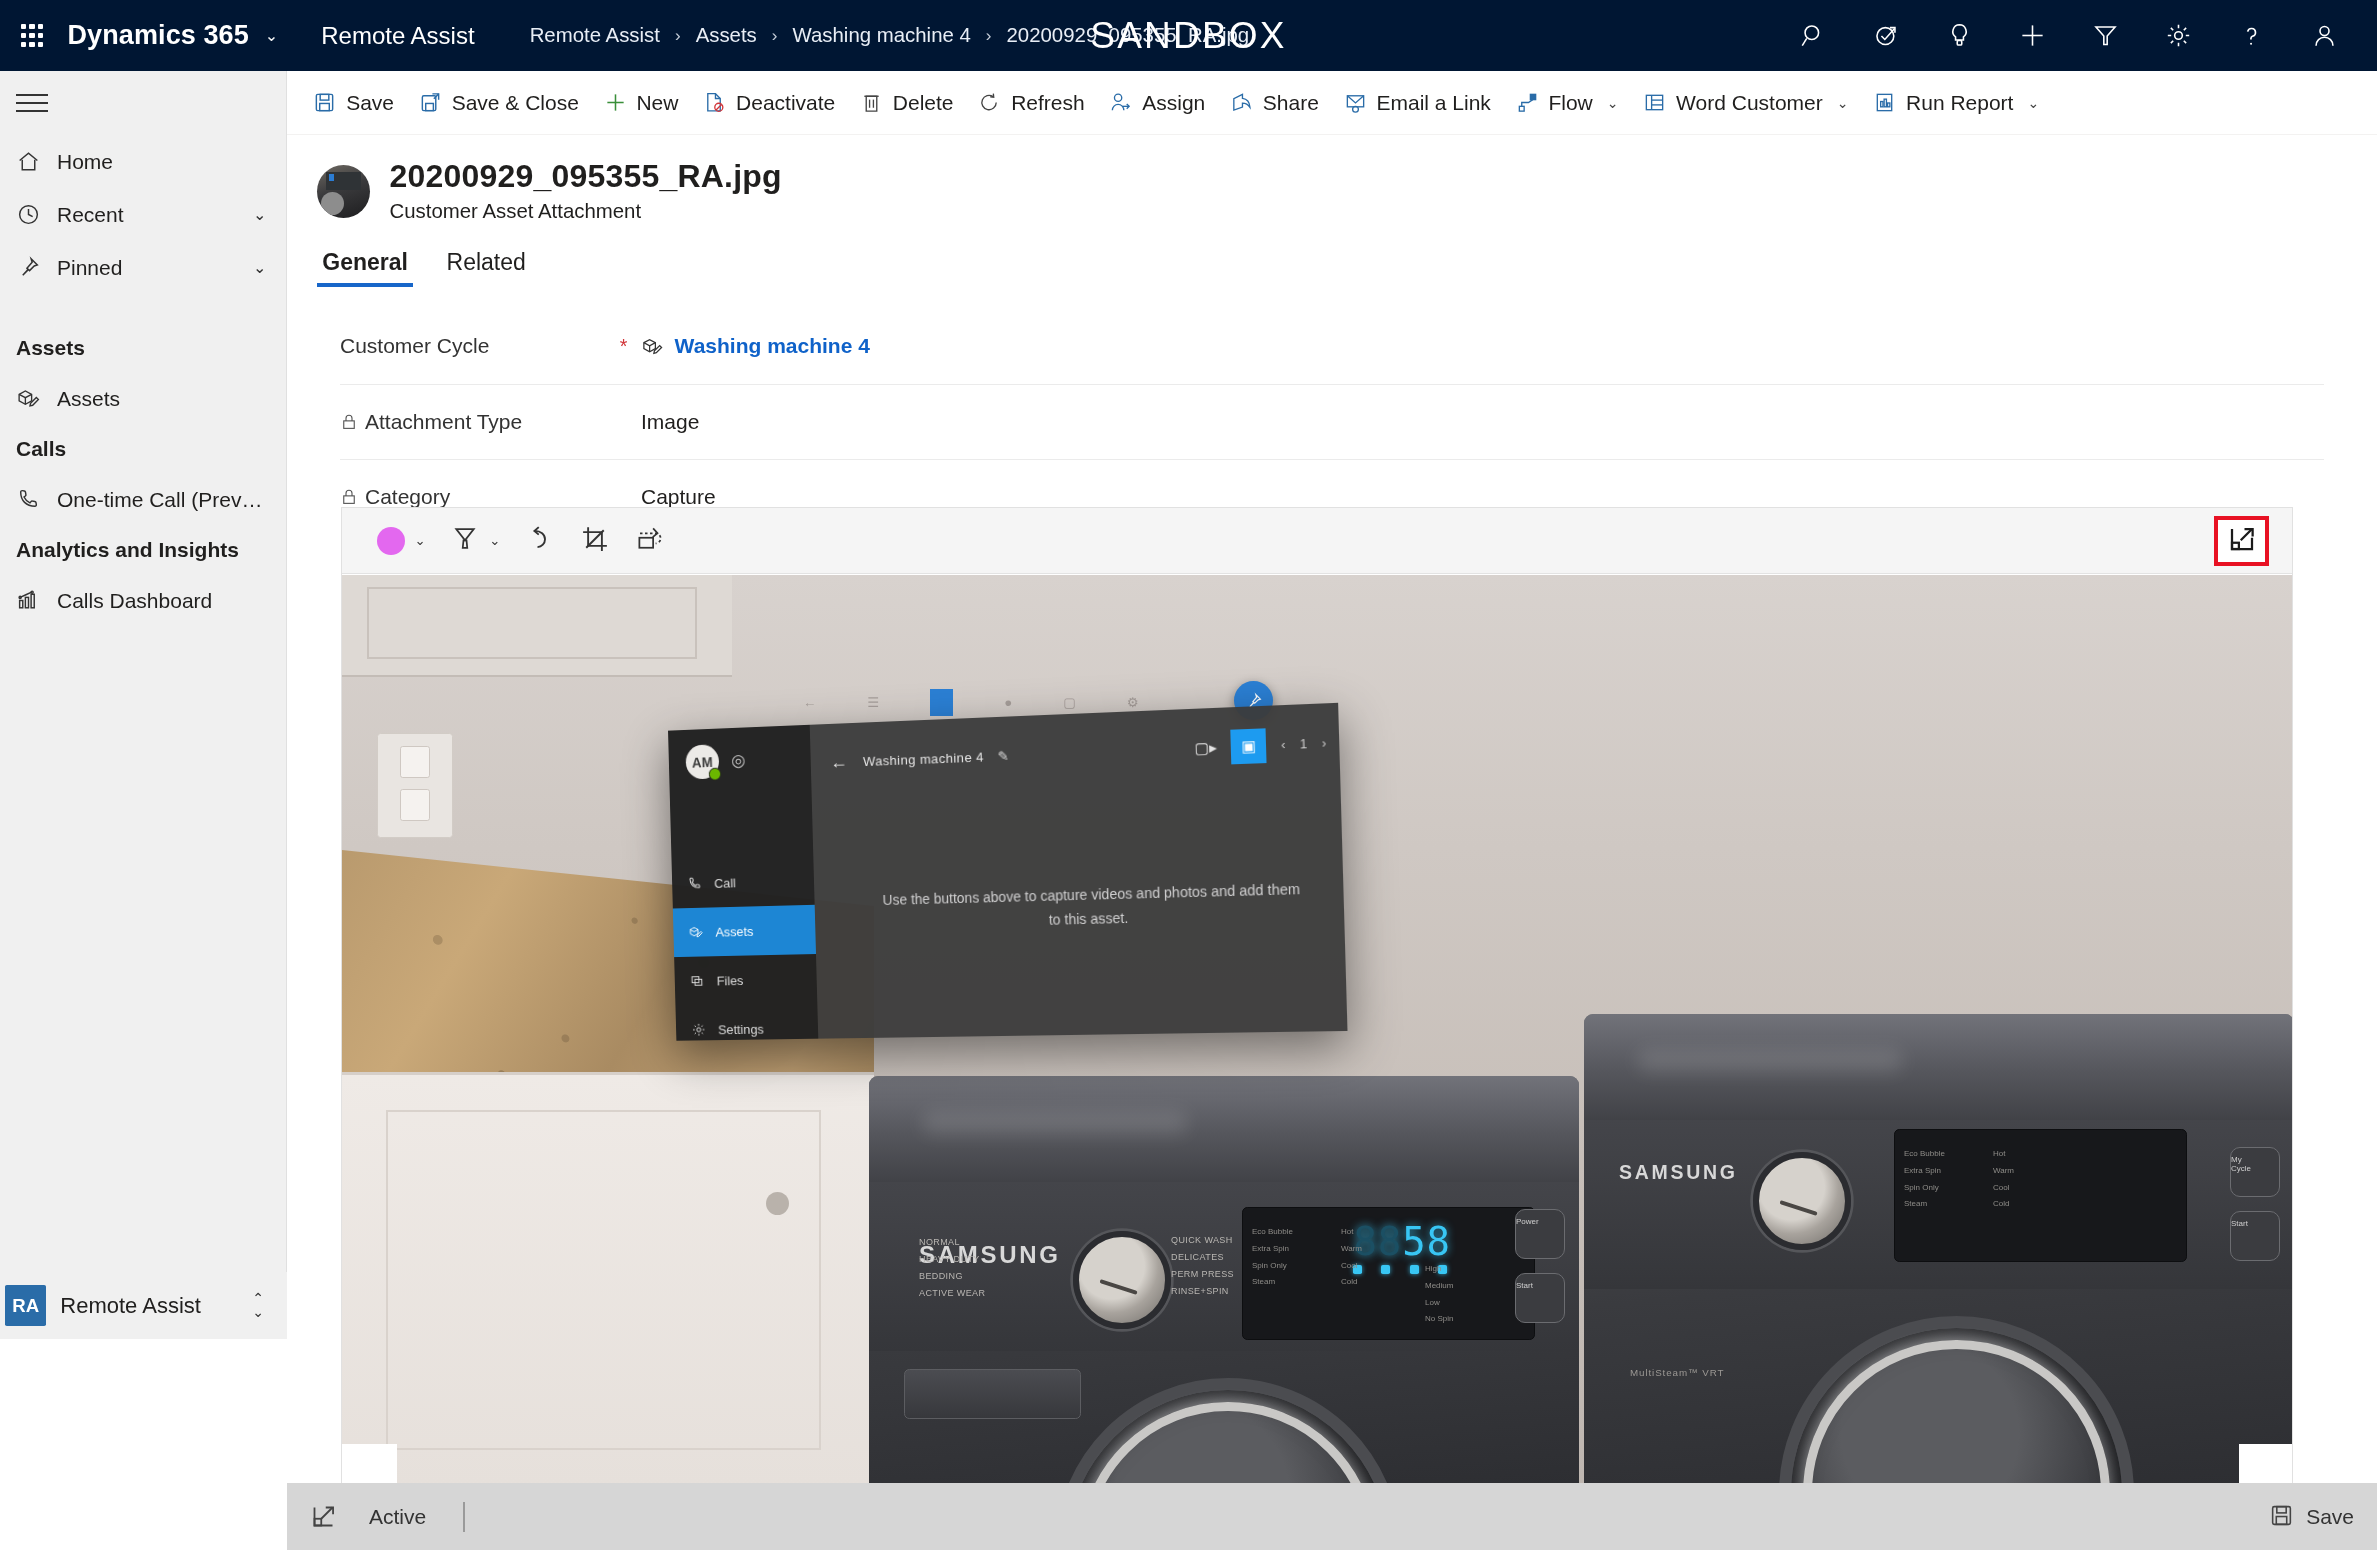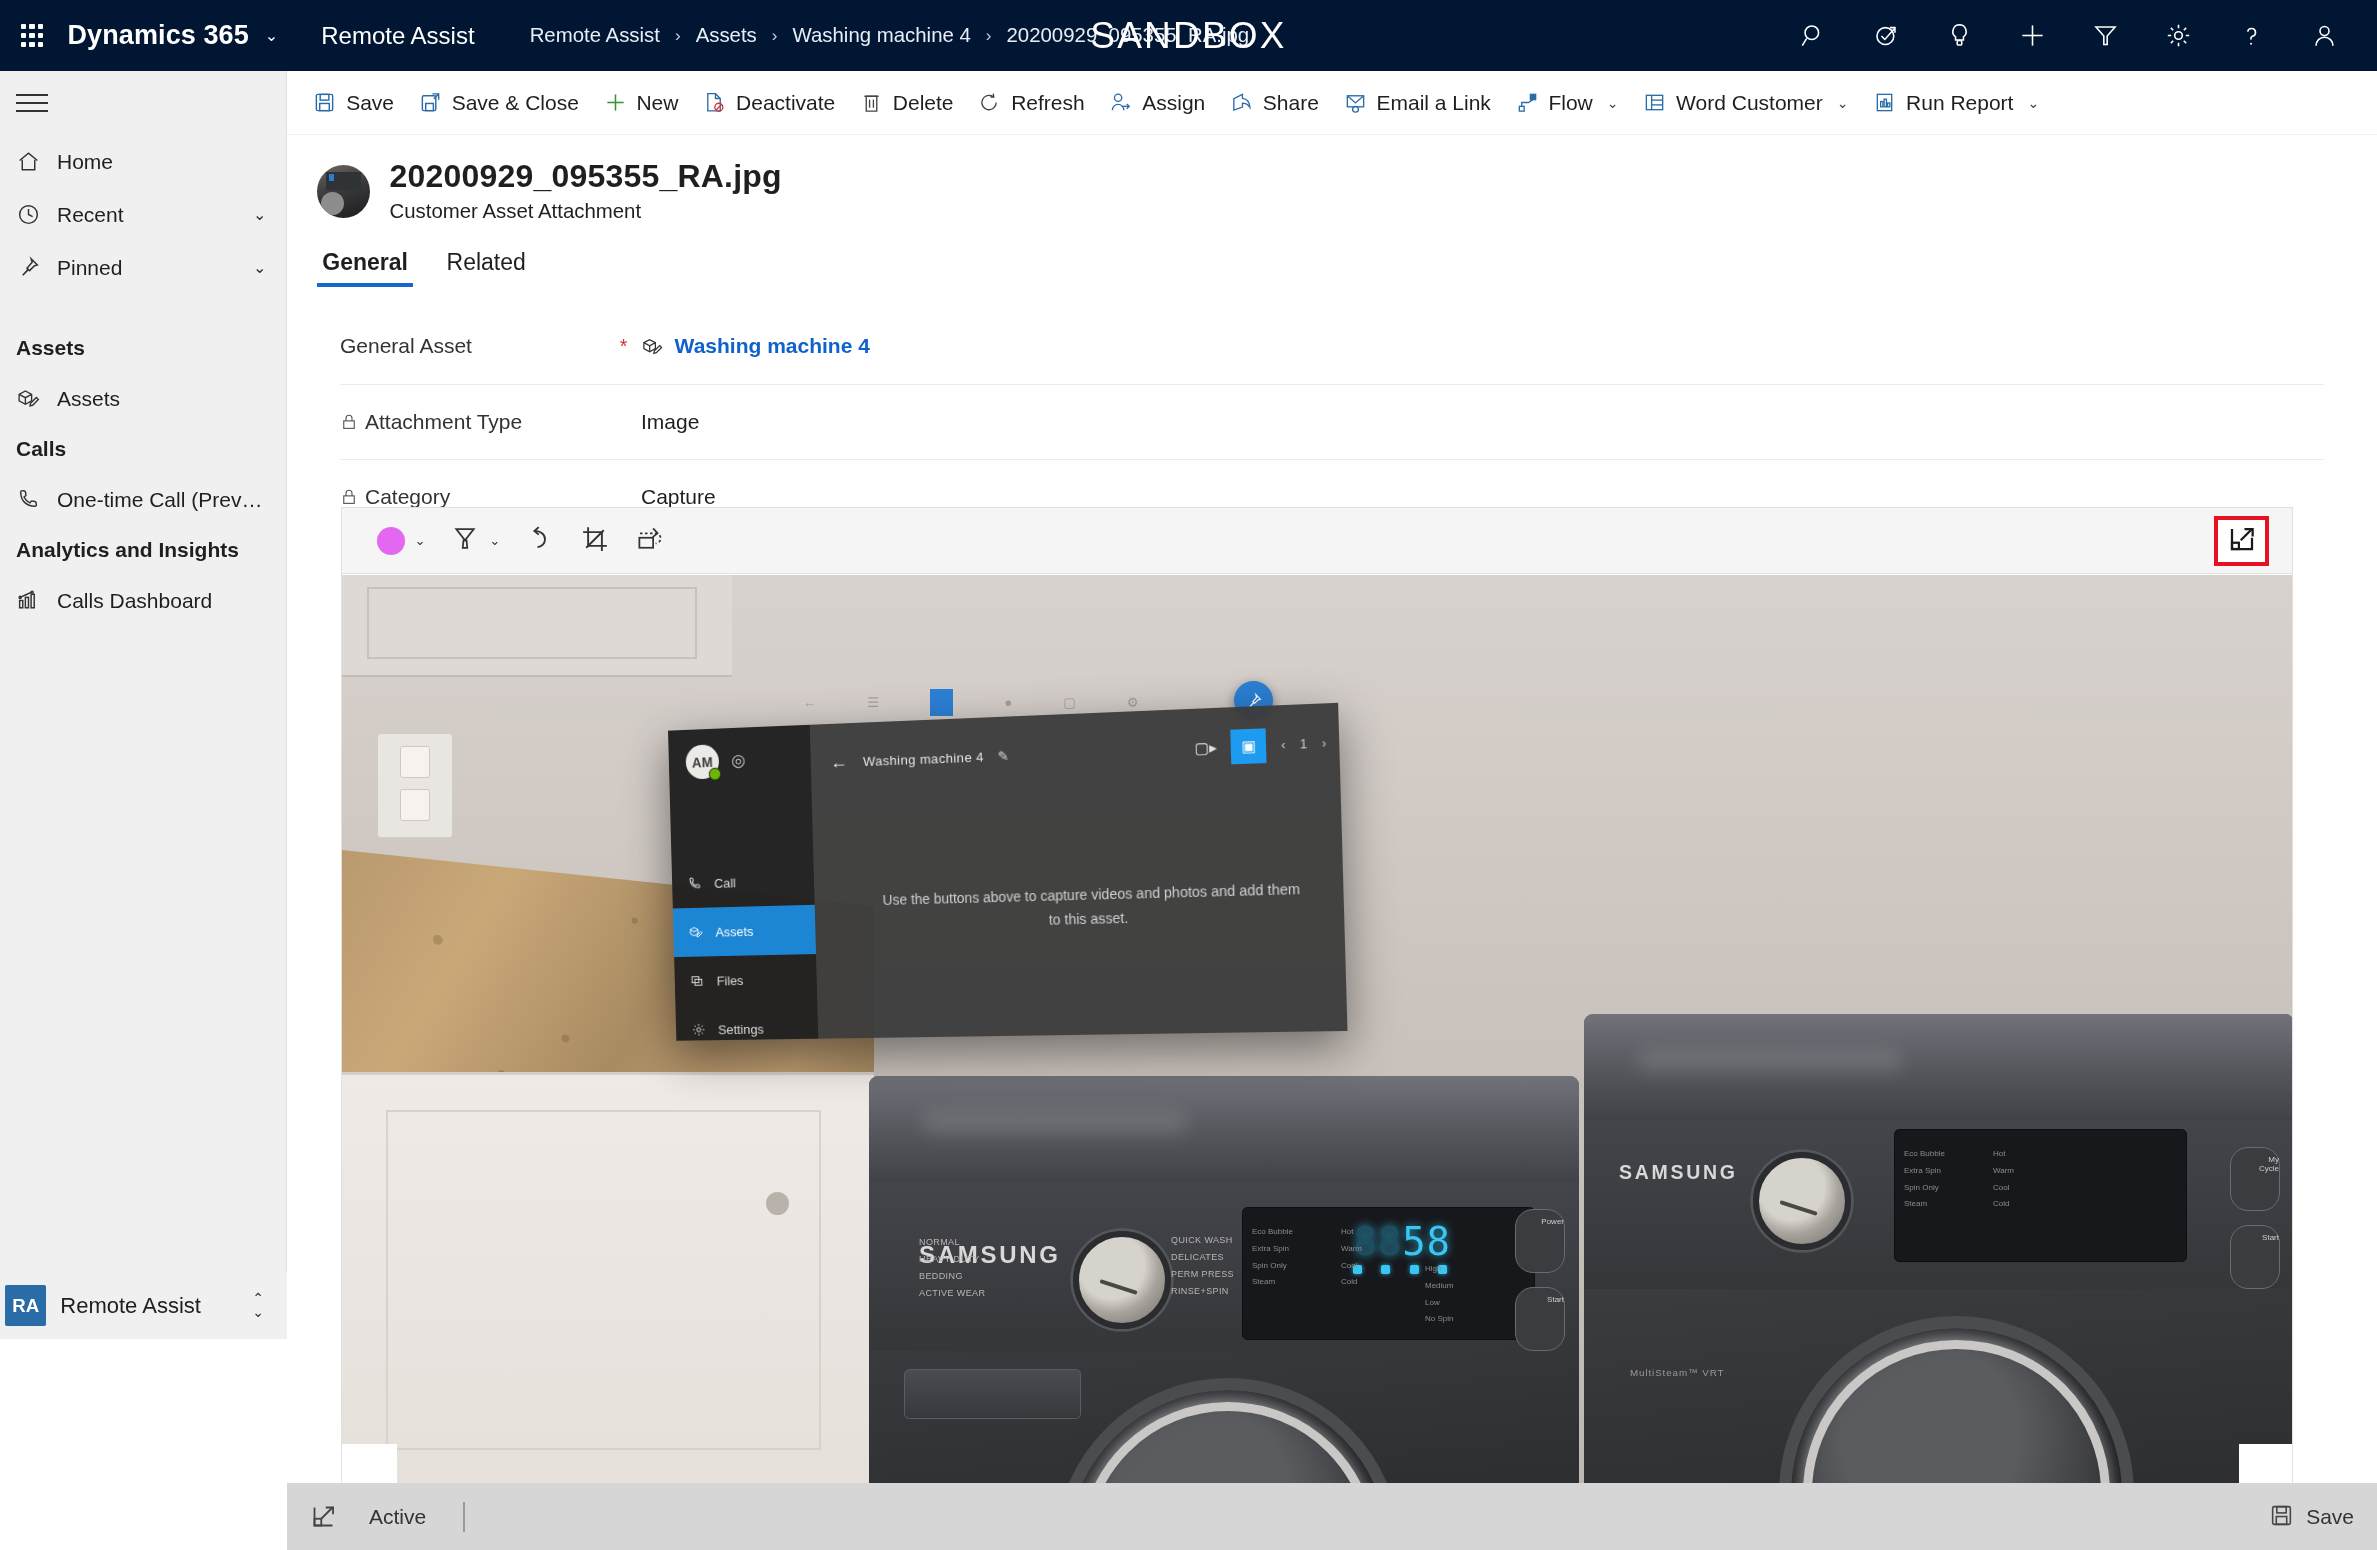--- a/index.html
+++ b/index.html
@@ -196,21 +196,21 @@
     position: absolute; right: 83px; top: 10.6px; font-family: "DejaVu Sans Mono", monospace;
     font-size: 39px; color: #38c6f4; letter-spacing: 0.9px; text-shadow: 0 0 9px rgba(56,198,244,.8);
   }
   .lcd .digits .dim { color: #1b4f63; }
   .lcd .minirows { position: absolute; left: 9px; top: 16px; font-size: 8px; color: #8e8c88; line-height: 2.1; }
   .lcd .minirows2 { position: absolute; left: 98px; top: 16px; font-size: 8px; color: #8e8c88; line-height: 2.1; }
   .lcd .minirows3 { position: absolute; left: 182px; top: 53px; font-size: 8px; color: #8e8c88; line-height: 2.1; }
   .lcd .pips { position:absolute; right: 87px; top: 57px; display:flex; gap:19.5px; }
   .lcd .pips b { width: 9px; height: 9px; background: #38c6f4; display:block; border-radius:1.8px; box-shadow: 0 0 5.3px rgba(56,198,244,.8); }
   .rightbtns { position: absolute; right: 14px; top: 133px; display: flex; flex-direction: column; gap: 14px; }
-  .rbtn { width: 50px; height: 64px; border: 1.8px solid #6b6c70; border-radius: 18px; background: #3b3c40; color: #cfcfcf; font-size: 8px; text-align: right; padding-top: 7px; }
+  .rbtn { width: 50px; height: 50px; border: 1.8px solid #6b6c70; border-radius: 10px; background: #3b3c40; color: #cfcfcf; font-size: 8px; text-align: left; padding-top: 7px; }
   .door {
     position: absolute; border-radius: 50%;
     background: radial-gradient(circle at 42% 32%, #5b5c60 0 30%, #3c3d41 58%, #232427 100%);
     border: 12.4px solid #4b4c50; box-shadow: inset 0 0 27px rgba(0,0,0,.7);
   }
   .door.l { left: 186px; top: 302px; width: 346px; height: 346px; }
   .door.r { left: 195px; top: 302px; width: 355px; height: 355px; }
   .door .rim { position: absolute; inset: 12.4px; border-radius: 50%; border: 9px solid #c9c8c6; box-shadow: 0 0 14px rgba(255,255,255,.35); }
   .drawer {
     position: absolute; left: 35px; top: 293px; width: 177px; height: 50px; border-radius: 5.3px;
@@ -584,21 +584,21 @@
     </div>
   </div>
 
   <div class="tabs">
     <div class="tab active">General</div>
     <div class="tab">Related</div>
   </div>
 
   <div class="fields">
     <div class="field-row first">
-      <div class="field-lbl">General Asset</div>
+      <div class="field-lbl">Customer Cycle</div>
       <div class="req">*</div>
       <div class="field-val link">
         <span class="lnkico">
           <svg width="23" height="23" viewBox="0 0 24 24" fill="none" stroke="#333" stroke-width="1.3">
               <path d="M3 8l6-3.2L15 8v6.2L9 17.5 3 14.2z"></path>
               <path d="M3 8l6 3.2 6-3.2"></path>
               <path d="M9 11.2v6.3"></path>
               <path d="M14 16.5l5.5-5.5 2 2-5.5 5.5-2.6.6z"></path>
             </svg>
         </span>

